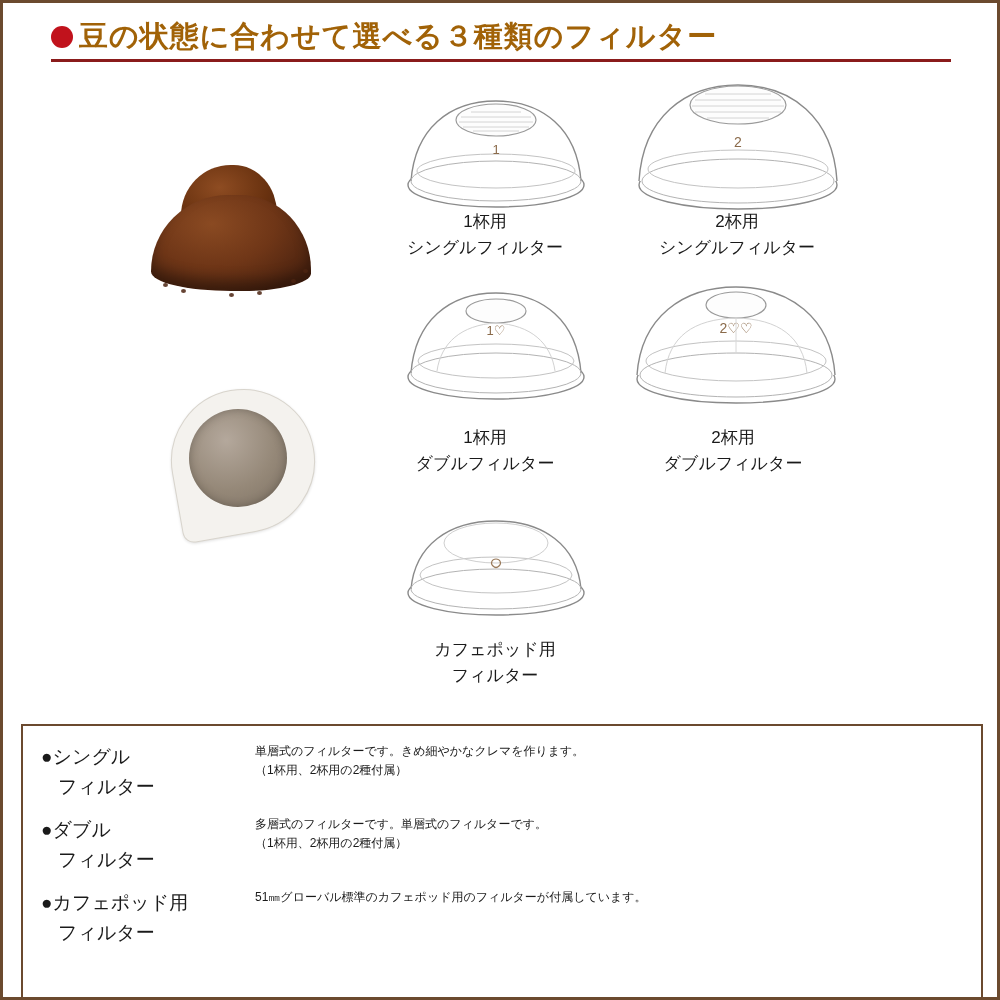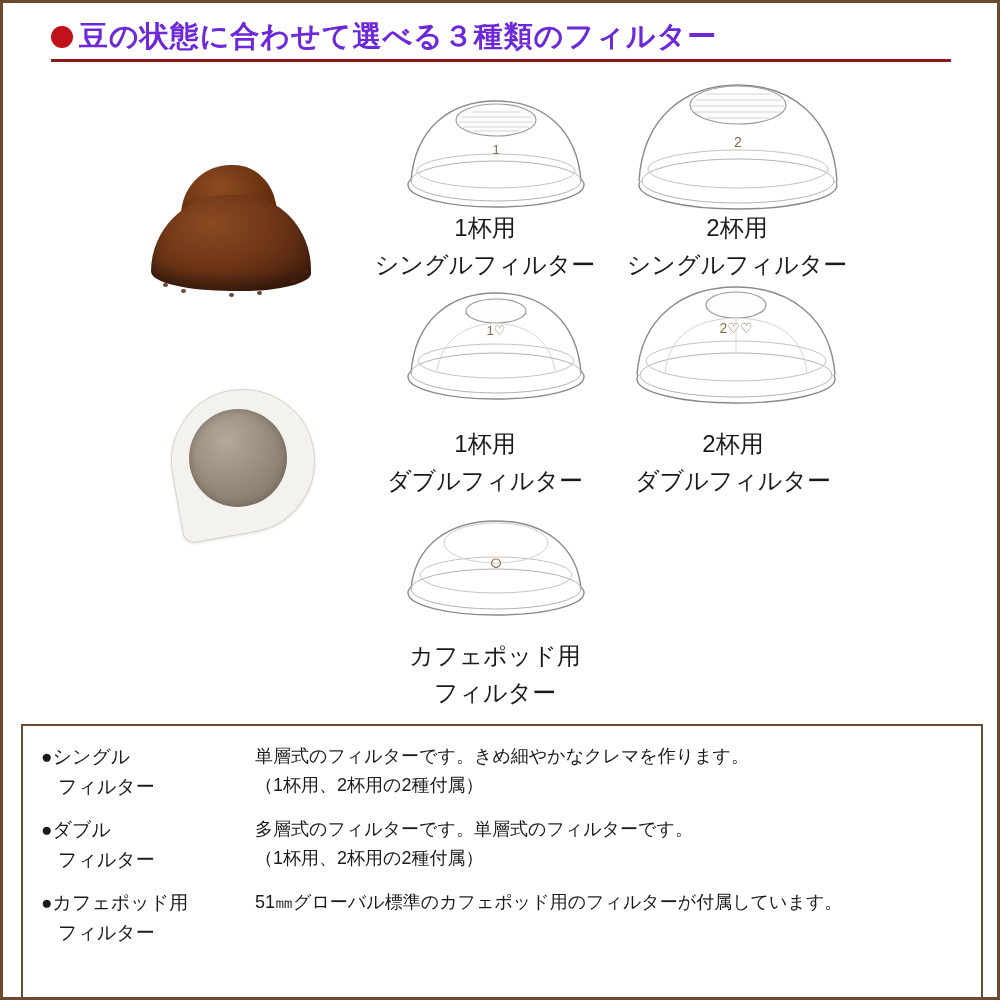--- a/index.html
+++ b/index.html
@@ -40,21 +40,21 @@
     border-radius: 50%;
     background: #c1121c;
     flex: 0 0 auto;
     margin-right: 6px;
   }
   .header .title {
     font-size: 29px;
     font-weight: bold;
     letter-spacing: 1px;
     white-space: nowrap;
-    color: #6d28d9;
+    color: #a16207;
   }
 
   
   .illus {
     position: absolute;
     left: 0;
     top: 56px;
     width: 1000px;
     height: 636px;
   }
@@ -134,21 +134,21 @@
     position: absolute;
     width: 190px;
     height: 118px;
   }
   .cup svg { display: block; }
 
   .caption {
     position: absolute;
     width: 240px;
     text-align: center;
-    font-size: 24px;
+    font-size: 17px;
     line-height: 1.55;
     color: #1a1a1a;
     font-weight: 400;
   }
 
   
   .notes {
     position: absolute;
     left: 18px;
     top: 721px;
@@ -166,21 +166,21 @@
   .note-row:last-child { margin-bottom: 16px; }
   .note-term {
     width: 214px;
     flex: 0 0 214px;
     font-size: 19px;
     line-height: 1.6;
   }
   .note-term .t2 { display: block; padding-left: 17px; }
   .note-desc {
     flex: 1 1 auto;
-    font-size: 18px;
+    font-size: 12px;
     line-height: 1.6;
   }
   .note-desc div { white-space: nowrap; }
 </style>
 </head>
 <body>
 
 <div class="page">
 
   <div class="header">

